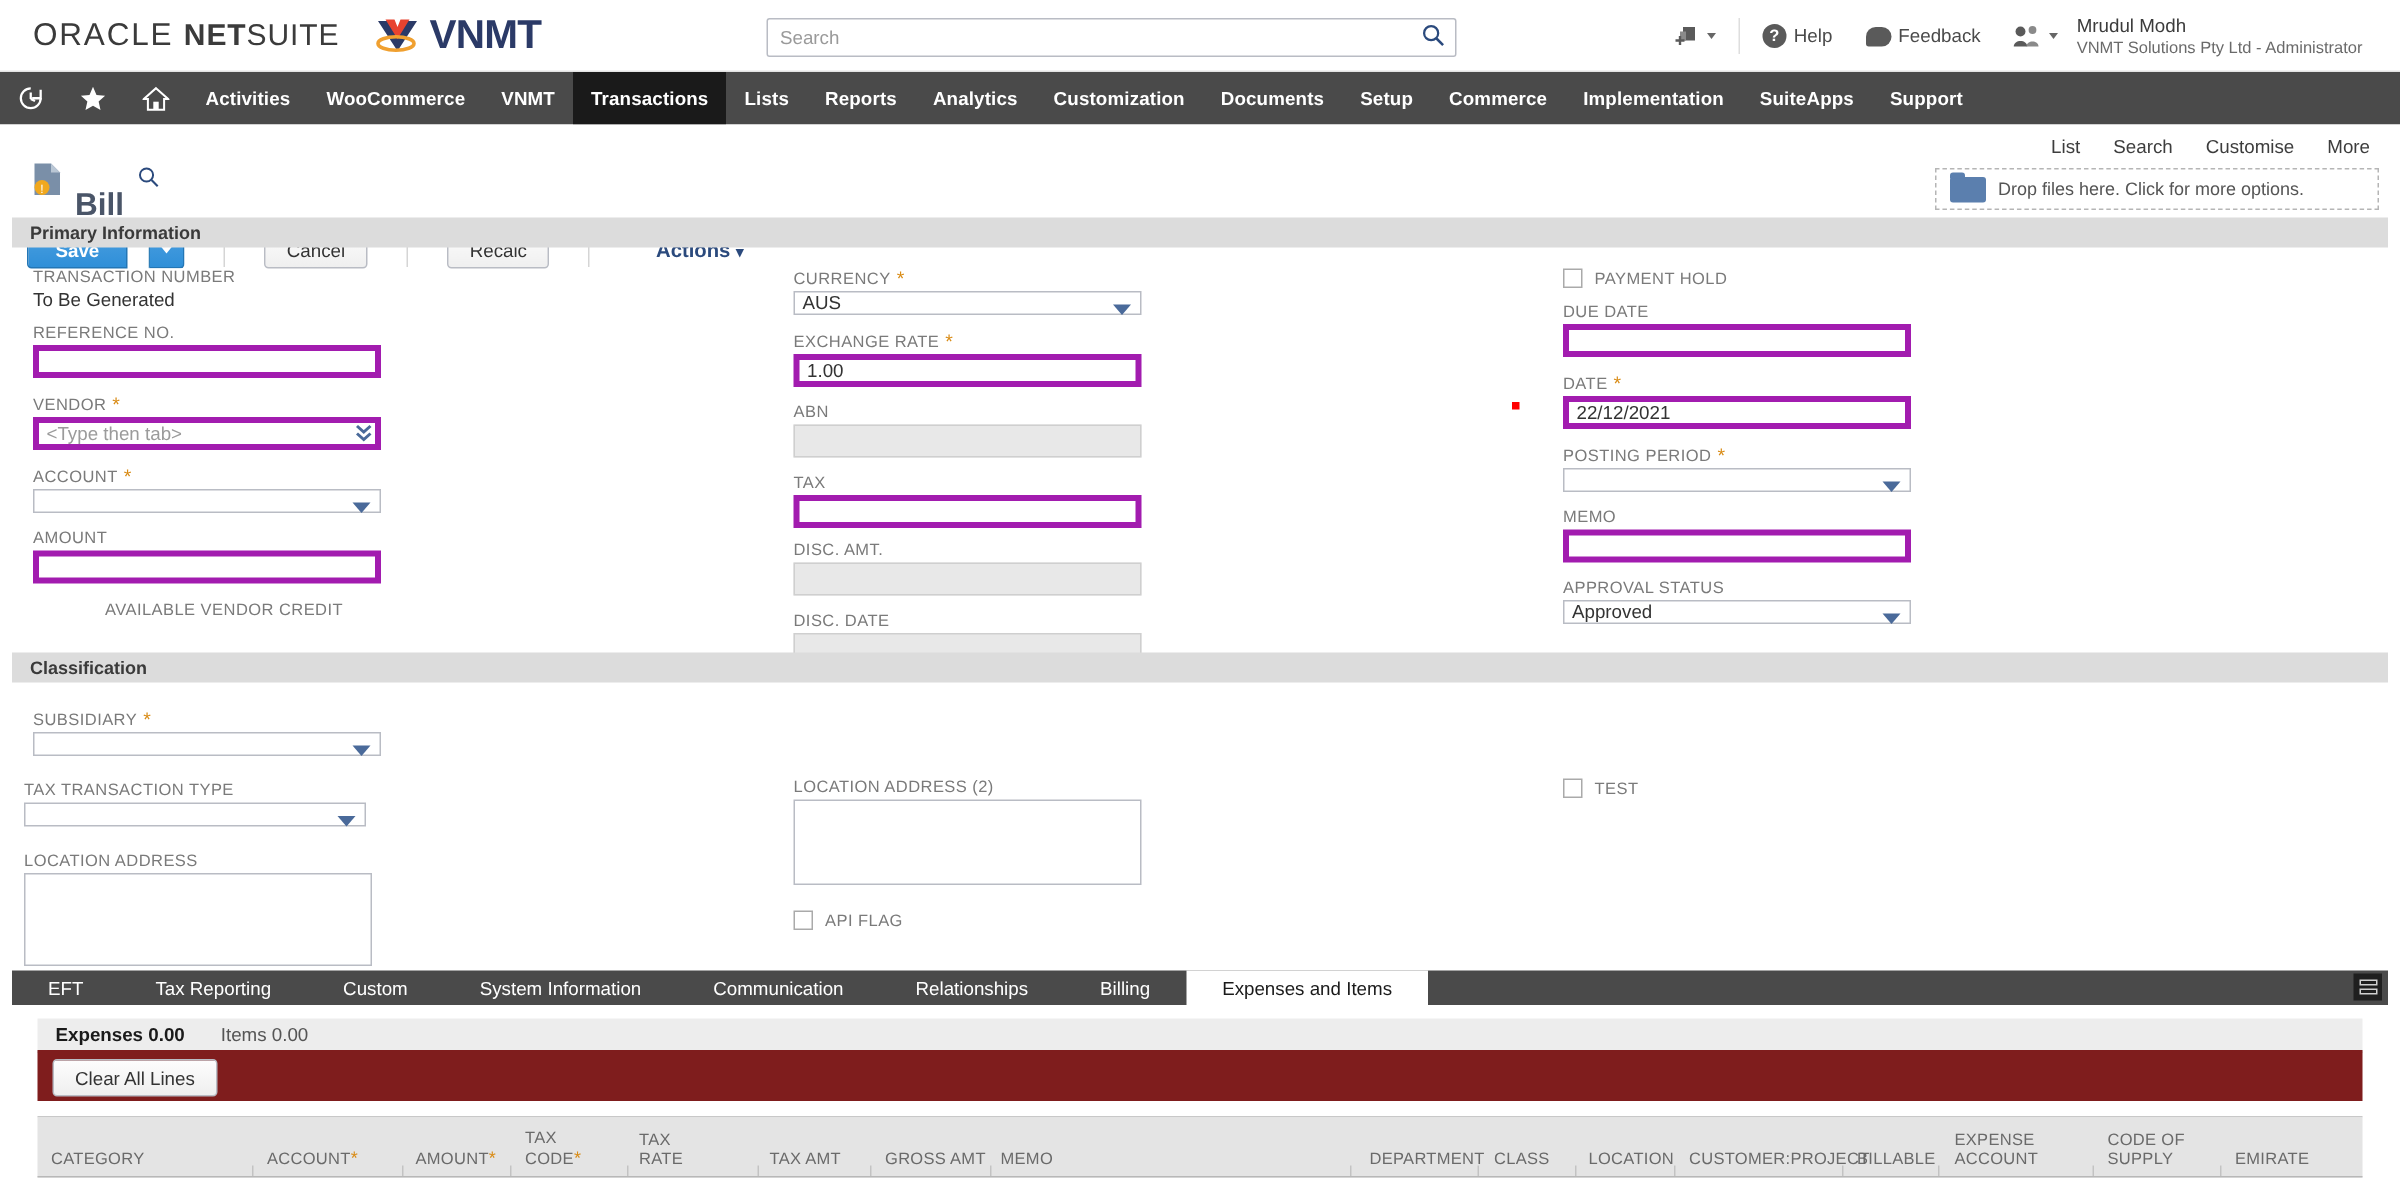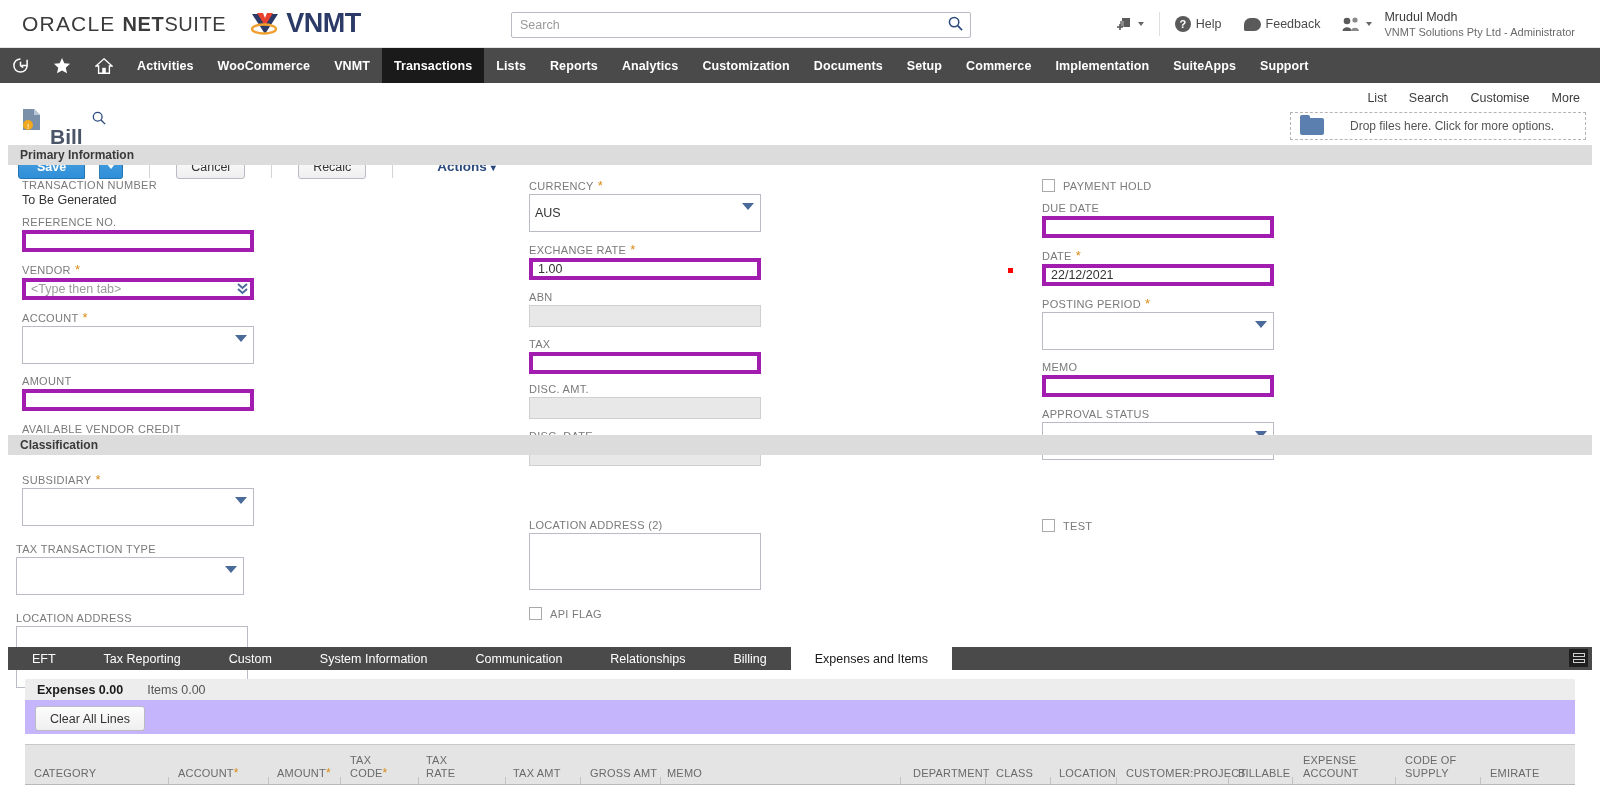--- a/index.html
+++ b/index.html
@@ -94,21 +94,21 @@
     background:linear-gradient(#4a9fe0,#2f8fd8); border:1px solid #2376b5; border-left:1px solid #2f7fb8;
     color:#fff; width:24px; border-radius:0 3px 3px 0; display:flex;
     align-items:center; justify-content:center; height:25px; cursor:pointer;
   }
   .vsep { width:1px; height:22px; background:#d5d5d5; margin:0 12px; }
   .actions-link { color:#2b4a7d; font-size:13.5px; font-weight:bold; margin-left:18px; cursor:pointer; }
 
   .headlinks { position:absolute; right:20px; top:8px; display:flex; gap:22px; font-size:12.5px; color:#3d3d3d; }
   .dropzone {
     position:absolute; right:14px; top:29px; width:296px; height:28px;
-    border:1px dashed #b5b5b5; display:flex; align-items:center; gap:26px;
+    border:1px dashed #b5b5b5; display:flex; align-items:center; gap:8px;
     padding-left:9px; color:#555; font-size:12px; background:#fff;
   }
   .folder-ico { width:24px; height:17px; background:#5b7fae; border-radius:2px; position:relative; }
   .folder-ico:before { content:""; position:absolute; top:-3px; left:0; width:10px; height:4px; background:#5b7fae; border-radius:2px 2px 0 0; }
 
   
   .section-head {
     background:#dcdcdc; height:20px; margin:0 8px; display:flex; align-items:center;
     padding-left:12px; font-size:12px; font-weight:bold; color:#3a3a3a;
   }
@@ -121,21 +121,21 @@
   }
   .req { color:#d98c17; font-size:13px; line-height:1; }
   .inp {
     height:22px; border:4px solid #a21caf; background:#fff; width:100%;
     font-size:12.5px; padding:0 5px; color:#333; font-family:"Liberation Sans", sans-serif;
     outline:none; border-radius:0;
   }
   .inp.ro { background:#e8e8e8; border:1px solid #cfcfcf; }
   .inp::placeholder { color:#9b9b9b; }
   .sel {
-    height:38px; border:1px solid #b9bcc4; background:#fff; width:100%;
+    height:16px; border:1px solid #b9bcc4; background:#fff; width:100%;
     font-size:12.5px; padding:0 22px 0 5px; color:#333; position:relative;
     display:flex; align-items:center; font-family:"Liberation Sans", sans-serif;
   }
   .sel .arrow {
     position:absolute; right:6px; top:8px;
     border-left:6px solid transparent; border-right:6px solid transparent; border-top:7px solid #4a6a9a;
   }
   .statictext { font-size:12.5px; color:#333; }
   .ta { border:1px solid #b9bcc4; background:#fff; width:100%; resize:none; font-family:"Liberation Sans", sans-serif; font-size:12.5px; }
   .cbrow { display:flex; align-items:center; gap:8px; }
@@ -157,21 +157,21 @@
   }
   .hamb i { width:12px; height:4px; border:1px solid #d0d0d0; display:block; }
 
   .subtabbar {
     position:absolute; left:25px; right:25px; height:23px; background:#ededed;
     display:flex; align-items:center; font-size:12.5px; color:#555; border-bottom:1px solid #d3d3d3;
   }
   .subtab { padding:0 12px; display:flex; align-items:center; height:23px; }
   .subtab.active { color:#1a1a1a; font-weight:bold; }
 
-  .lines-area { position:absolute; left:25px; right:25px; background:#c4b5fd; }
+  .lines-area { position:absolute; left:25px; right:25px; background:#7f1d1d; }
   .btn-clear { height:25px; }
 
   .linetable { position:absolute; left:25px; right:25px; border-top:1px solid #c8c8c8; }
   .lt-head { background:#e4e4e4; height:40px; position:relative; border-bottom:1px solid #b8b8b8; }
   .lt-th {
     position:absolute; bottom:4px; font-size:11px; color:#6a6a6a; letter-spacing:.2px;
     line-height:13px; text-transform:uppercase;
   }
   .lt-sep { position:absolute; top:32px; bottom:0; width:1px; background:#c3c3c3; }
 </style>
@@ -361,21 +361,21 @@
           </div>
         <div class="sel">
           <span></span>
           <span class="arrow"></span>
         </div>
       </div>
       <div class="fld" style="margin-top:11px;">
         <div class="lbl">AMOUNT</div>
         <input class="inp" value="" style="">
       </div>
-      <div class="lbl" style="margin-top:12px;">AVAILABLE VENDOR CREDIT</div>
+      <div class="lbl" style="margin-top:12px;margin-left:48px;">AVAILABLE VENDOR CREDIT</div>
     </div>
 
     <div class="col" style="left:529px; width:232px; top:14px;">
       <div class="fld">
         <div class="lbl">
             <span>CURRENCY</span>
             <span class="req">*</span>
           </div>
         <div class="sel">
           <span>AUS</span>

